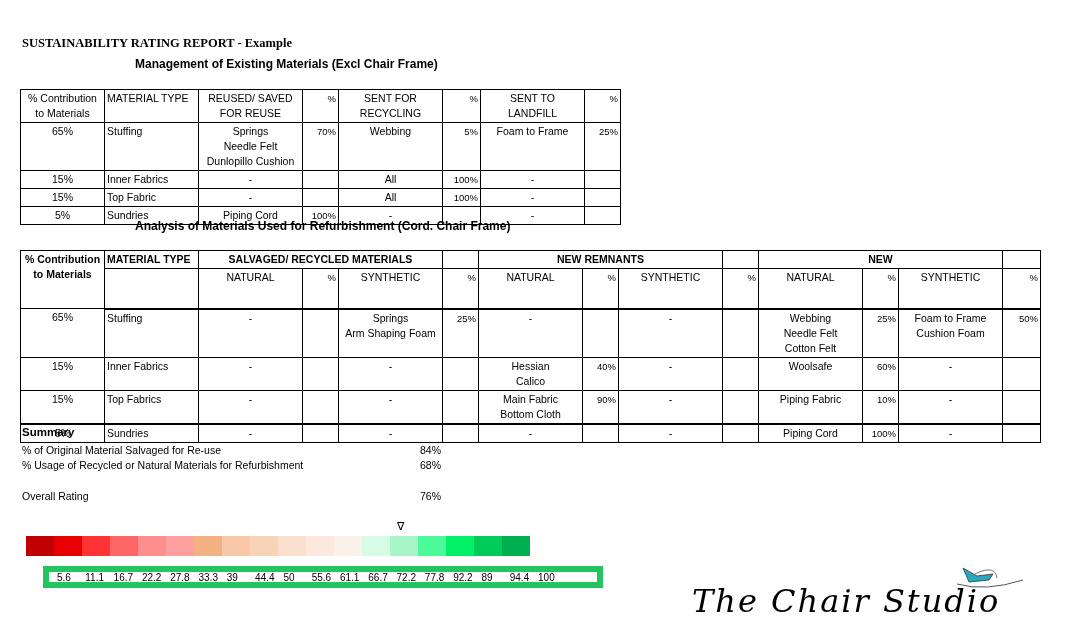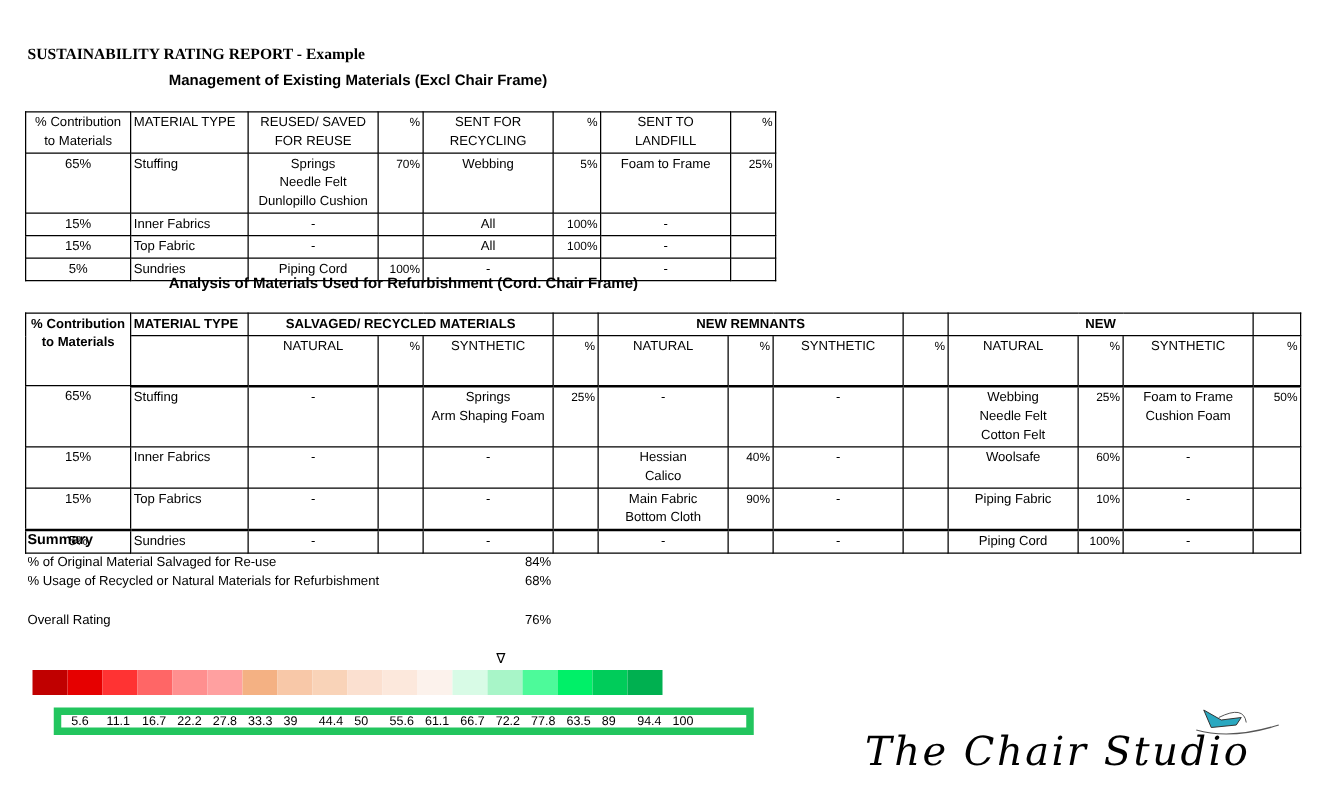--- a/index.html
+++ b/index.html
@@ -255,21 +255,21 @@
     <span>27.8</span>
     <span>33.3</span>
     <span>39</span>
     <span>44.4</span>
     <span>50</span>
     <span>55.6</span>
     <span>61.1</span>
     <span>66.7</span>
     <span>72.2</span>
     <span>77.8</span>
-    <span>63.5</span>
+    <span>92.2</span>
     <span>89</span>
     <span>94.4</span>
     <span>100</span>
   </div>
 
 <div class="abs logo">The Chair Studio</div>
 <svg class="abs" style="left:955px;top:562px;" width="70" height="30">
   <path d="M2 22 Q30 30 68 18" stroke="#555" fill="none" stroke-width="1"></path>
   <path d="M8 6 L14 20 L34 18 L38 12 L22 14 Z" fill="#2aa8c0" stroke="#333" stroke-width="0.8"></path>
   <path d="M20 12 Q40 2 42 16" stroke="#555" fill="none" stroke-width="0.8"></path>

